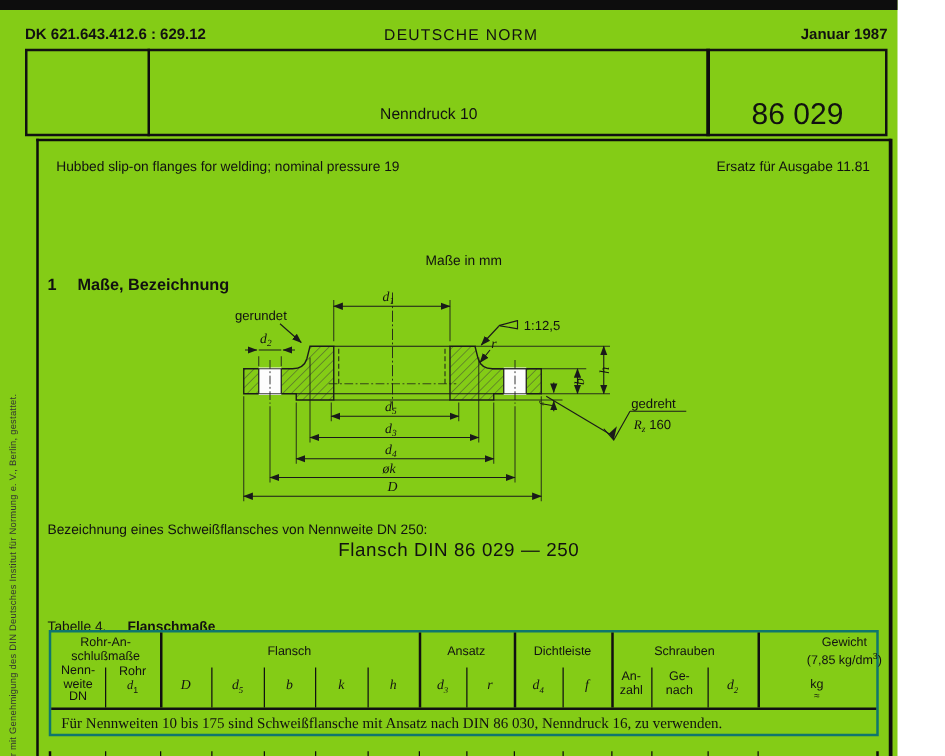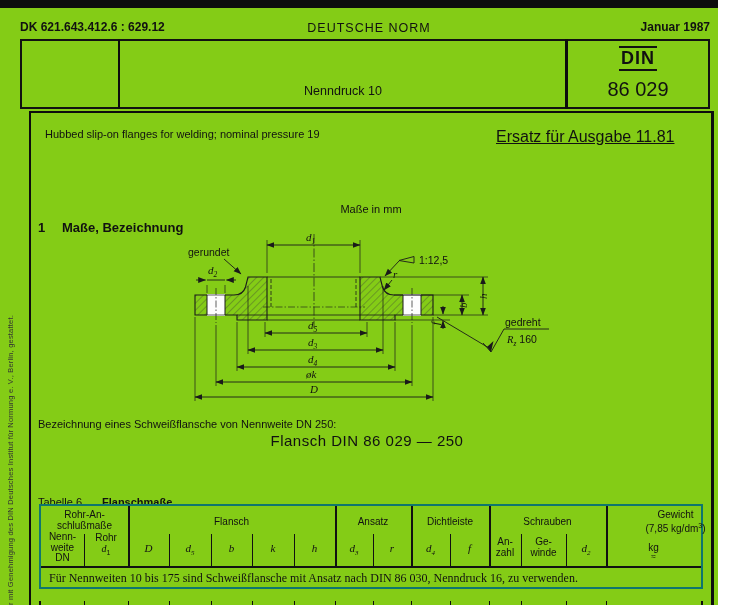--- a/index.html
+++ b/index.html
@@ -35,31 +35,28 @@
   <div class="abs" style="left:747px;top:0;width:9px;height:605px;background:#dcdcdc;border-left:1px solid #b5b5b5;"></div>
 
   <div class="txt" style="left:20px;top:20px;font-size:12px;font-weight:bold;">DK 621.643.412.6 : 629.12</div>
   <div class="txt ctr" style="left:269px;top:21px;width:200px;font-size:12.5px;letter-spacing:1px;text-align:center;">DEUTSCHE NORM</div>
   <div class="txt rgt" style="left:600px;top:20px;width:110px;font-size:12px;font-weight:bold;">Januar 1987</div>
 
   <div class="titlebox"></div>
   <div class="bar" style="left:118px;top:39px;width:2px;height:70px;"></div>
   <div class="bar" style="left:565px;top:39px;width:3px;height:70px;"></div>
   <div class="txt ctr" style="left:120px;top:84px;width:446px;font-size:12.5px;">Nenndruck 10</div>
-  <div class="txt ctr" style="left:568px;top:46px;width:140px;">
-    <span style="display:inline-block;border-top:2px solid #111;border-bottom:2px solid #111;padding:0 2px;font-size:18px;font-weight:bold;letter-spacing:1px;">DIN</span>
-  </div>
-  <div class="txt ctr" style="left:568px;top:78px;width:140px;font-size:20px;">86 029</div>
+  <div class="txt ctr" style="left:568px;top:78px;width:140px;font-size:24px;">86 029</div>
 
   <div class="bar" style="left:29px;top:111px;width:684px;height:2px;"></div>
   <div class="bar" style="left:29px;top:111px;width:2px;height:494px;"></div>
   <div class="bar" style="left:711px;top:111px;width:3px;height:494px;"></div>
 
   <div class="txt" style="left:45px;top:128px;font-size:11px;">Hubbed slip-on flanges for welding; nominal pressure 19</div>
-  <div class="txt rgt" style="left:496px;top:128px;width:176px;font-size:16px;text-decoration:underline;">Ersatz für Ausgabe 11.81</div>
+  <div class="txt rgt" style="left:520px;top:128px;width:176px;font-size:11px;">Ersatz für Ausgabe 11.81</div>
   <div class="txt ctr" style="left:29px;top:203px;width:684px;font-size:11px;">Maße in mm</div>
 
   <div class="txt" style="left:38px;top:220px;font-size:13px;font-weight:bold;">1</div>
   <div class="txt" style="left:62px;top:220px;font-size:13px;font-weight:bold;">Maße, Bezeichnung</div>
 
   <svg class="abs" style="left:178px;top:228px;" width="380" height="192" viewBox="0 0 380 192">
     <defs>
       <pattern id="hatch" patternUnits="userSpaceOnUse" width="5" height="5" patternTransform="rotate(45)">
         <line x1="0" y1="0" x2="0" y2="5" stroke="#3a3a3a" stroke-width="0.7"></line>
       </pattern>
@@ -156,24 +153,24 @@
     <line x1="234" y1="97" x2="234" y2="158" stroke="#1a1a1a" stroke-width="0.7"></line>
     <line x1="38" y1="154" x2="234" y2="154" stroke="#1a1a1a" stroke-width="0.9" marker-start="url(#ar)" marker-end="url(#ar)"></line>
     <text x="128" y="150" font-size="11" font-family="Liberation Serif" font-style="italic">øk</text>
 
     <line x1="17" y1="89" x2="17" y2="173" stroke="#1a1a1a" stroke-width="0.7"></line>
     <line x1="255" y1="89" x2="255" y2="173" stroke="#1a1a1a" stroke-width="0.7"></line>
     <line x1="17" y1="169" x2="255" y2="169" stroke="#1a1a1a" stroke-width="0.9" marker-start="url(#ar)" marker-end="url(#ar)"></line>
     <text x="132" y="165" font-size="11" font-family="Liberation Serif" font-style="italic">D</text>
   </svg>
 
-  <div class="txt" style="left:38px;top:418px;font-size:11px;">Bezeichnung eines Schweißflansche von Nennweite DN 250:</div>
+  <div class="txt" style="left:38px;top:418px;font-size:11px;">Bezeichnung eines Schweißflansches von Nennweite DN 250:</div>
   <div class="txt ctr" style="left:167px;top:432px;width:400px;font-size:15px;letter-spacing:.5px;">Flansch DIN 86 029 — 250</div>
 
-  <div class="txt" style="left:38px;top:496px;font-size:11px;">Tabelle 6.</div>
+  <div class="txt" style="left:38px;top:496px;font-size:11px;">Tabelle 4.</div>
   <div class="txt" style="left:102px;top:496px;font-size:11px;font-weight:bold;">Flanschmaße</div>
 
   <div class="tblbox">
 
     <div class="tdiv" style="left:87px;top:0;width:2px;height:60px;"></div>
     <div class="tdiv" style="left:294px;top:0;width:2px;height:60px;"></div>
     <div class="tdiv" style="left:370px;top:0;width:2px;height:60px;"></div>
     <div class="tdiv" style="left:448px;top:0;width:2px;height:60px;"></div>
     <div class="tdiv" style="left:565px;top:0;width:2px;height:60px;"></div>
 
@@ -217,21 +214,21 @@
     <div class="thsym" style="left:294px;top:36px;width:38px;"><i>d</i><sub>3</sub></div>
     <div class="thsym" style="left:332px;top:36px;width:38px;"><i>r</i></div>
     <div class="thsym" style="left:370px;top:36px;width:39px;"><i>d</i><sub>4</sub></div>
     <div class="thsym" style="left:409px;top:36px;width:39px;"><i>f</i></div>
     <div class="th" style="left:448px;top:30px;width:32px;">
       <div>An-</div>
         <div>zahl</div>
     </div>
     <div class="th" style="left:480px;top:30px;width:45px;">
       <div>Ge-</div>
-        <div>winde</div>
+        <div>nach</div>
     </div>
     <div class="thsym" style="left:525px;top:36px;width:40px;"><i>d</i><sub>2</sub></div>
     <div class="th" style="left:565px;top:36px;width:95px;">
       <div>kg</div>
       <div style="font-size:8px;line-height:8px;">≈</div>
     </div>
 
     <div class="tdiv" style="left:0;top:60px;width:660px;height:2px;"></div>
     <div class="txt" style="left:8px;top:65px;font-size:12px;font-family:Liberation Serif, serif;">Für Nennweiten 10 bis 175 sind Schweißflansche mit Ansatz nach DIN 86 030, Nenndruck 16, zu verwenden.</div>
   </div>

